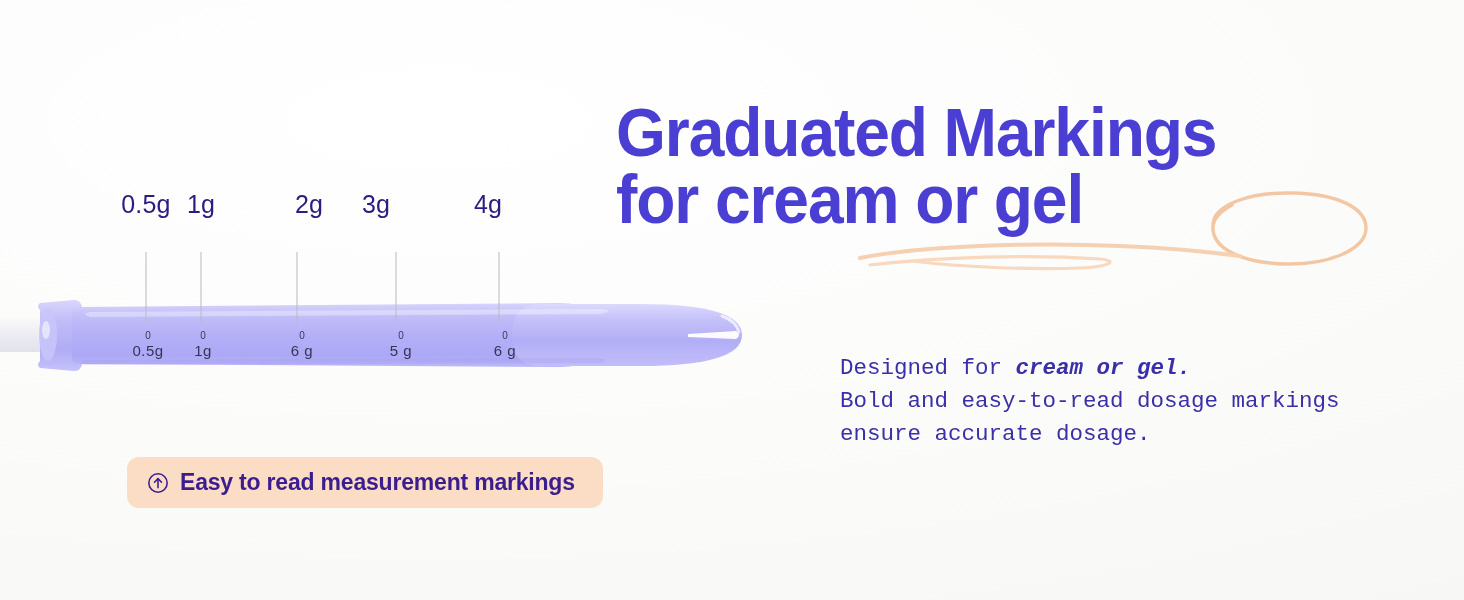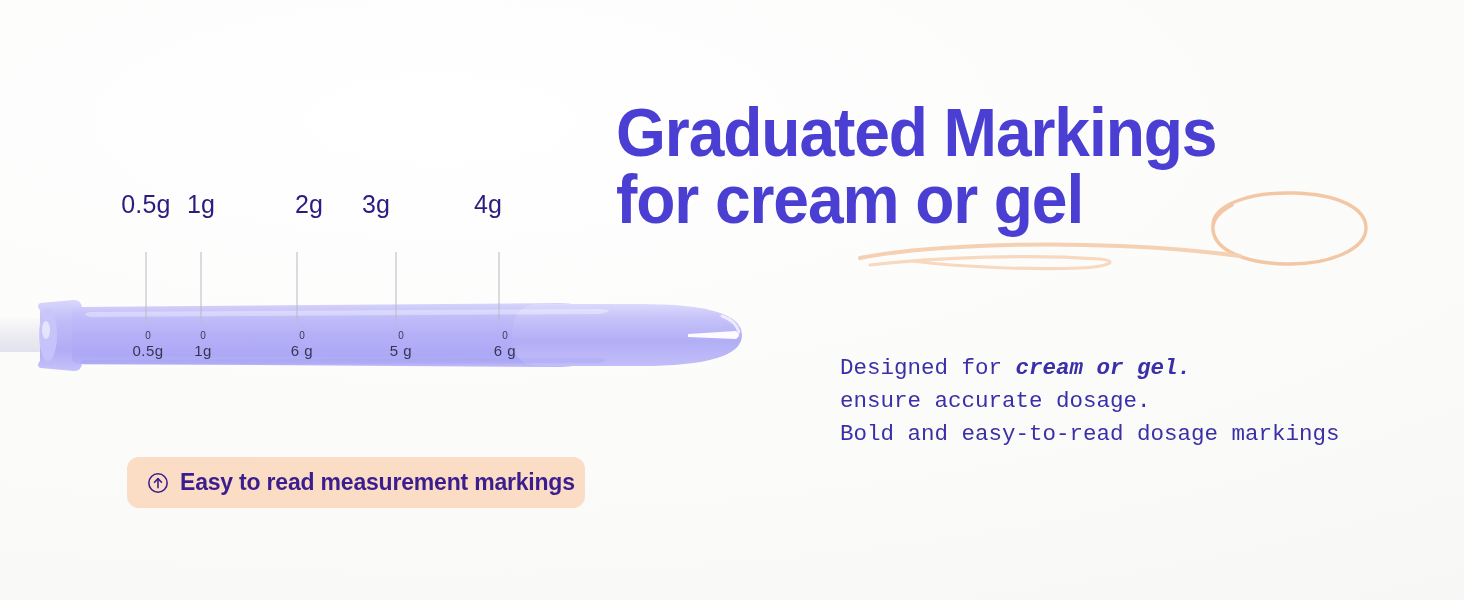--- a/index.html
+++ b/index.html
@@ -101,21 +101,21 @@
     font-style: italic;
     color: #3A2FA8;
   }
 
   
   #badge {
     position: absolute;
     left: 127px;
     top: 457px;
     height: 51px;
-    padding: 0 10px 0 20px;
+    padding: 0 28px 0 20px;
     display: flex;
     align-items: center;
     gap: 11px;
     background: #FBDCC5;
     border-radius: 12px;
   }
   #badge .badge-text {
     font-size: 23px;
     font-weight: bold;
     color: #3B1E8E;
@@ -259,22 +259,22 @@
 
     <path d="M300 158 C360 146, 470 142, 560 146 C610 148, 650 152, 680 156" fill="none" stroke="#F6D0B2" stroke-width="4" stroke-linecap="round"></path>
     <path d="M310 165 C380 157, 470 154, 540 159 C560 161, 548 167, 520 168
              C470 170, 400 167, 352 161" fill="none" stroke="#F8D8BE" stroke-width="3.2" stroke-linecap="round"></path>
   </svg>
 
   <div id="body-copy">
     <div>
       <span>Designed for </span><span class="em">cream or gel.</span>
     </div>
+    <div>Bold and easy-to-read dosage markings</div>
     <div>ensure accurate dosage.</div>
-    <div>Bold and easy-to-read dosage markings</div>
   </div>
 
   <div id="badge">
     <svg class="badge-icon" viewBox="0 0 24 24">
       <circle cx="12" cy="12" r="10" fill="none" stroke="#3B1E8E" stroke-width="1.7"></circle>
       <path d="M12 17.2 L12 7.4" stroke="#3B1E8E" stroke-width="1.7" stroke-linecap="round"></path>
       <path d="M8.2 11.2 L12 7.2 L15.8 11.2" fill="none" stroke="#3B1E8E" stroke-width="1.7" stroke-linecap="round" stroke-linejoin="round"></path>
     </svg>
     <span class="badge-text">Easy to read measurement markings</span>
   </div>

